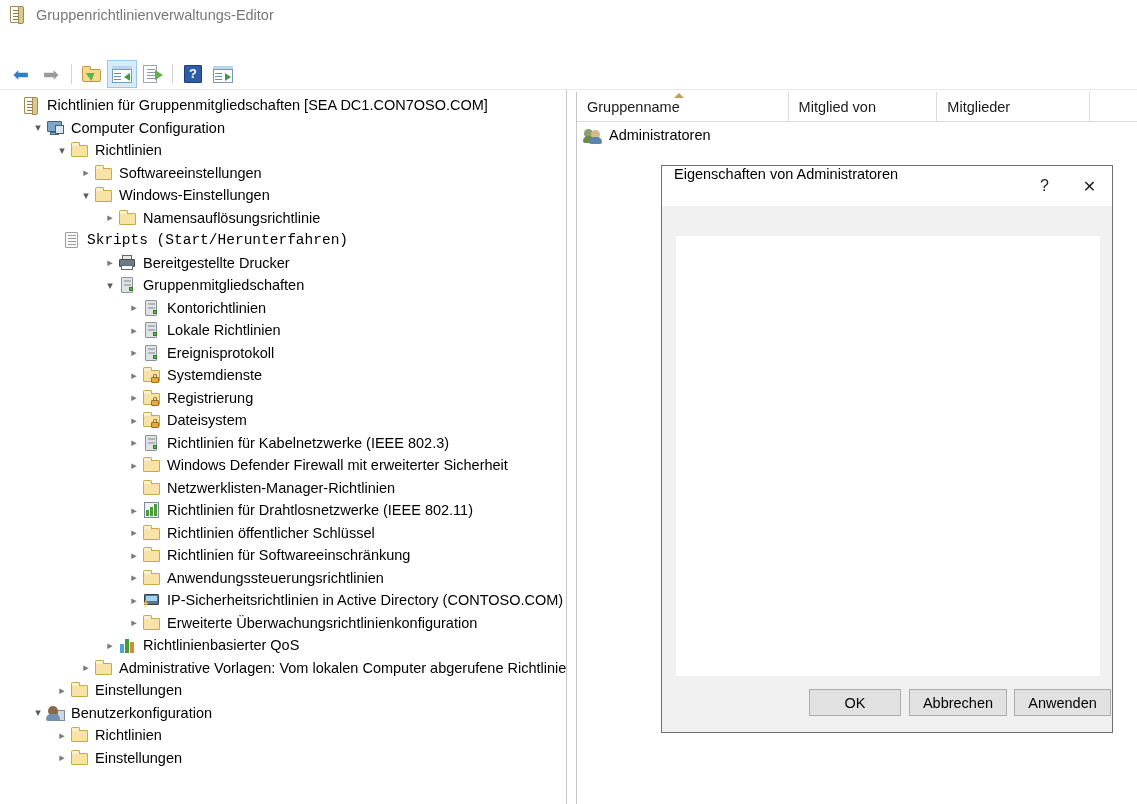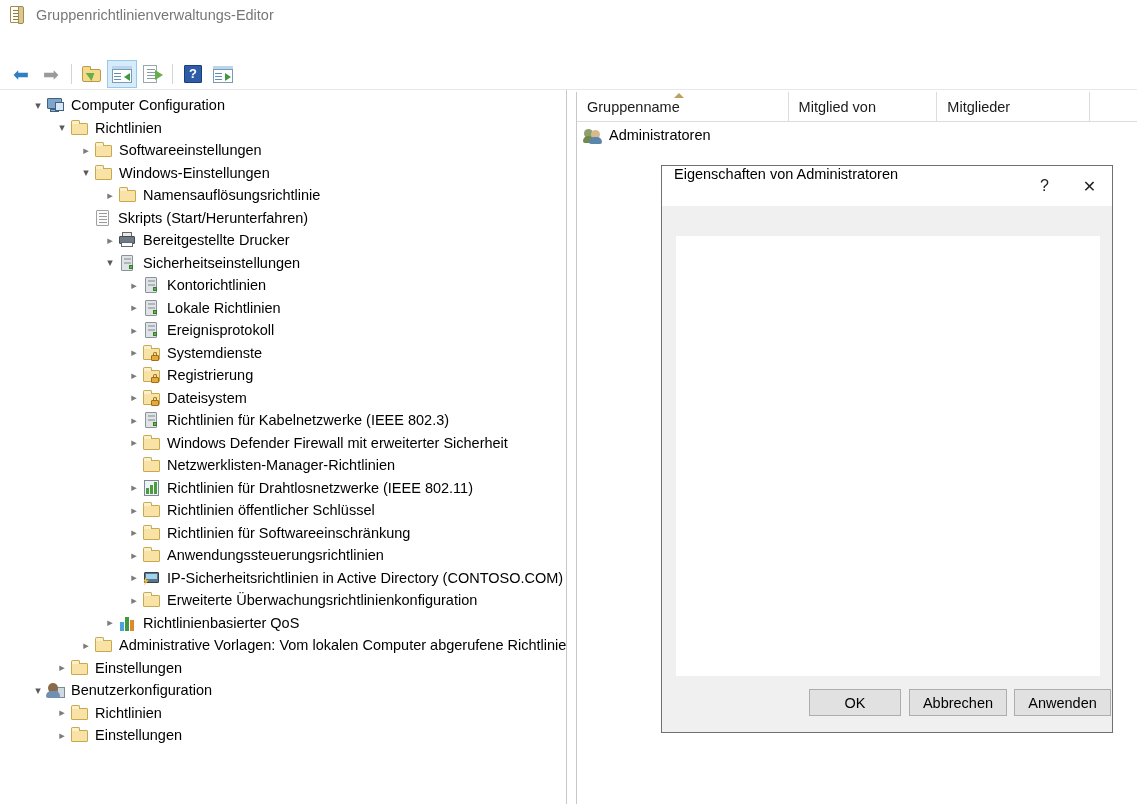--- a/index.html
+++ b/index.html
@@ -394,20 +394,28 @@
           <span class="wtop"></span>
           <span class="wlines"></span>
           <span class="wmark right"></span>
       </span>
     </div>
   </div>
   <div class="toolbar-line"></div>
 
   <div class="leftpanel">
     <div class="tree" id="tree-container">
+        <div class="trow" style="padding-left: 6px;">
+          <span class="chev"></span>
+          <span class="ticon ic-docroot">
+            <span class="r1"></span>
+            <span class="r2"></span>
+          </span>
+          <span class="tlabel">Richtlinien für Gruppenmitgliedschaften [SEA DC1.CON7OSO.COM]</span>
+        </div>
         <div class="trow" style="padding-left: 30px;">
           <span class="chev exp">▾</span>
           <span class="ticon ic-computer">
             <span class="mon"></span>
             <span class="base"></span>
             <span class="tag"></span>
           </span>
           <span class="tlabel">Computer Configuration</span>
         </div>
         <div class="trow" style="padding-left: 54px;">
@@ -435,21 +443,21 @@
           <span class="tlabel">Windows-Einstellungen</span>
         </div>
         <div class="trow" style="padding-left: 102px;">
           <span class="chev">▸</span>
           <span class="ticon ic-folder">
             <span class="f1"></span>
             <span class="f2"></span>
           </span>
           <span class="tlabel">Namensauflösungsrichtlinie</span>
         </div>
-        <div class="trow" style="padding-left: 77px;">
+        <div class="trow" style="padding-left: 46px; font-family: Liberation Mono, monospace;">
           <span class="chev"></span>
           <span class="ticon ic-doc">
             <span class="d1"></span>
           </span>
           <span class="tlabel">Skripts (Start/Herunterfahren)</span>
         </div>
         <div class="trow" style="padding-left: 102px;">
           <span class="chev">▸</span>
           <span class="ticon ic-printer">
             <span class="ptop"></span>
@@ -457,21 +465,21 @@
             <span class="pout"></span>
           </span>
           <span class="tlabel">Bereitgestellte Drucker</span>
         </div>
         <div class="trow" style="padding-left: 102px;">
           <span class="chev exp">▾</span>
           <span class="ticon ic-server">
             <span class="s1"></span>
             <span class="gled"></span>
           </span>
-          <span class="tlabel">Sicherheitseinstellungen</span>
+          <span class="tlabel">Gruppenmitgliedschaften</span>
         </div>
         <div class="trow" style="padding-left: 126px;">
           <span class="chev">▸</span>
           <span class="ticon ic-server">
             <span class="s1"></span>
             <span class="gled"></span>
           </span>
           <span class="tlabel">Kontorichtlinien</span>
         </div>
         <div class="trow" style="padding-left: 126px;">

